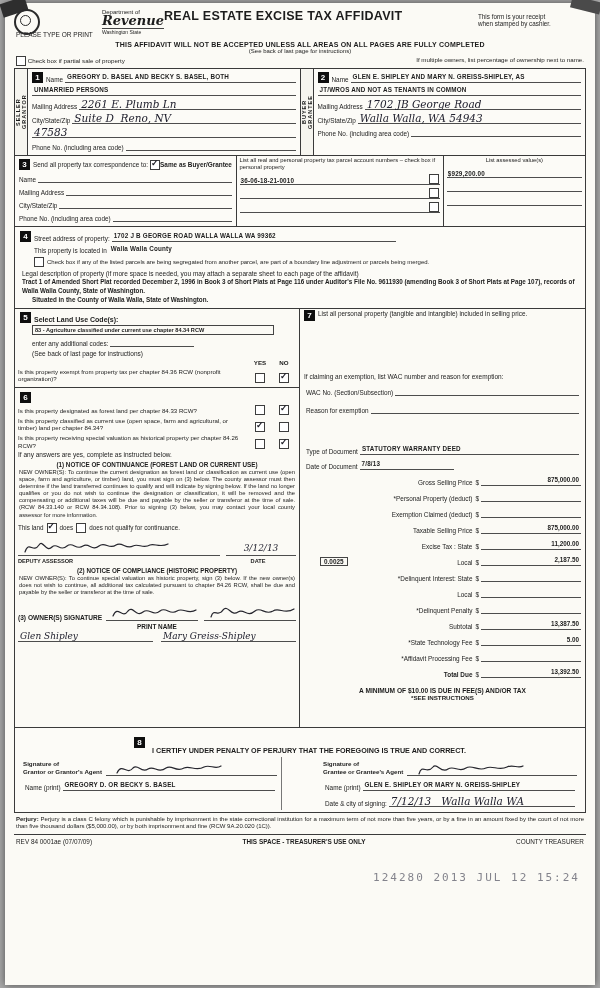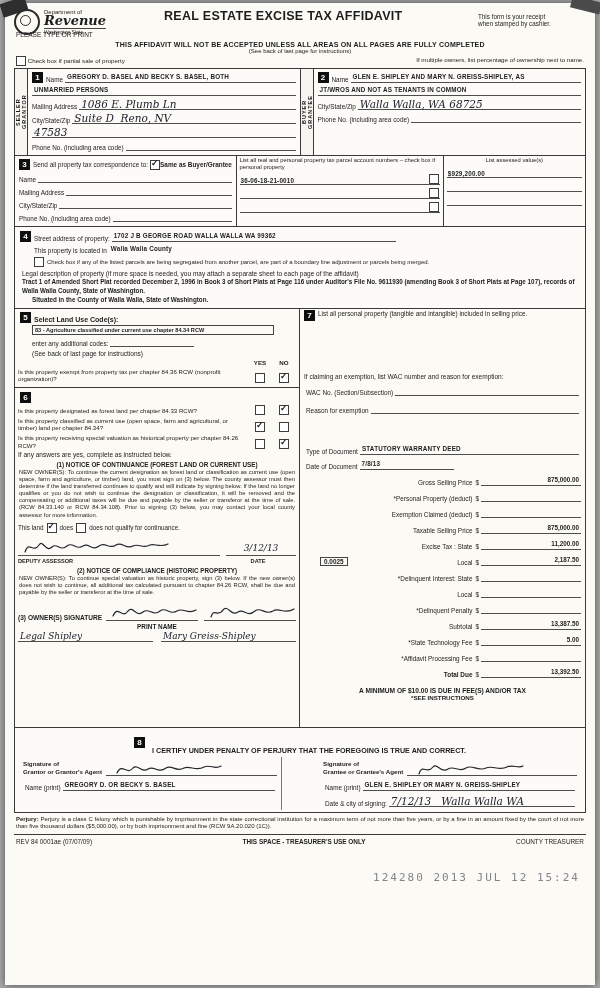--- a/index.html
+++ b/index.html
@@ -10,21 +10,21 @@
 
   .row{display:flex;}
   .bold{font-weight:bold;}
   .center{text-align:center;}
   .tiny{font-size:6px;}
   .sm{font-size:6.5px;}
   .sec{border:1px solid #3a3a3a;box-sizing:border-box;background:#fcfbf7;}
 
   
   .hdr{display:flex;align-items:flex-start;margin-bottom:2px;}
-  .logo{display:flex;align-items:center;width:150px;}
+  .logo{display:flex;align-items:center;width:150px;justify-content:space-between;}
   .logo-circle{width:22px;height:22px;border:2.5px solid #2a2a2a;border-radius:50%;position:relative;margin-right:4px;flex:none;}
   .logo-circle::after{content:"";position:absolute;left:4px;top:4px;width:9px;height:9px;border:1.5px solid #2a2a2a;border-radius:50%;}
   .logo-small{font-size:6px;}
   .logo-big{font-family:"DejaVu Serif",serif;font-style:italic;font-weight:bold;font-size:13px;line-height:12px;}
   .logo-sub{font-size:5px;border-top:1px solid #444;margin-top:1px;}
   .title-block{flex:1;}
   .main-title{font-size:12.5px;font-weight:bold;letter-spacing:.3px;}
   .chapter{font-size:8px;font-weight:bold;margin-top:1px;}
   .receipt{width:108px;font-size:6.3px;text-align:left;padding-top:4px;}
   .please-type{font-size:6.5px;margin:-4px 0 1px 2px;}
@@ -163,21 +163,21 @@
         <div class="field">
           <span class="num">1</span>
           <span class="lbl">Name</span>
           <span class="val typed">GREGORY D. BASEL AND BECKY S. BASEL, BOTH</span>
         </div>
         <div class="field">
             <span class="val typed">UNMARRIED PERSONS</span>
           </div>
         <div class="field">
           <span class="lbl">Mailing Address</span>
-          <span class="val hand">1086 E. Plumb Ln</span>
+          <span class="val hand">2261 E. Plumb Ln</span>
         </div>
         <div class="field">
           <span class="lbl">City/State/Zip</span>
           <span class="val hand">Suite D  Reno, NV</span>
         </div>
         <div class="field">
             <span class="val hand">47583</span>
           </div>
         <div class="field">
           <span class="lbl">Phone No. (including area code)</span>
@@ -193,22 +193,26 @@
       <div class="party-fields">
         <div class="field">
           <span class="num">2</span>
           <span class="lbl">Name</span>
           <span class="val typed">GLEN E. SHIPLEY AND MARY N. GREISS-SHIPLEY, AS</span>
         </div>
         <div class="field">
             <span class="val typed">JT/WROS AND NOT AS TENANTS IN COMMON</span>
           </div>
         <div class="field">
+          <span class="lbl">Mailing Address</span>
+          <span class="val hand">1702 JB George Road</span>
+        </div>
+        <div class="field">
           <span class="lbl">City/State/Zip</span>
-          <span class="val hand">Walla Walla, WA 68725</span>
+          <span class="val hand">Walla Walla, WA 54943</span>
         </div>
         <div class="field">
           <span class="lbl">Phone No. (including area code)</span>
           <span class="val"></span>
         </div>
       </div>
     </div>
   </div>
 
   <div class="sec s3" style="margin-top:-1px;">
@@ -361,21 +365,21 @@
               </svg>
           </div>
           <div class="sigcell" style="margin-left:6px;">
             <svg viewBox="0 0 90 20" width="90" height="20">
                 <path d="M3 15 C6 5 10 16 15 8 C20 2 23 15 30 10 C36 6 39 16 47 9 C53 4 57 14 65 9 C71 5 77 13 86 7" fill="none" stroke="#26262e" stroke-width="1.2" stroke-linecap="round"></path>
               </svg>
           </div>
         </div>
         <div class="center bold" style="font-size:6.4px;margin-top:2px;">PRINT NAME</div>
         <div class="row" style="gap:8px;margin-top:1px;">
-          <div class="val hand hand-sm" style="flex:1;">Legal Shipley</div>
+          <div class="val hand hand-sm" style="flex:1;">Glen Shipley</div>
           <div class="val hand hand-sm" style="flex:1;">Mary Greiss-Shipley</div>
         </div>
       </div>
     </div>
 
     <div class="rightcol">
       <div class="pp-head">
         <span class="num">7</span>
         <span>List all  personal property (tangible and intangible) included in selling price.</span>
       </div>

